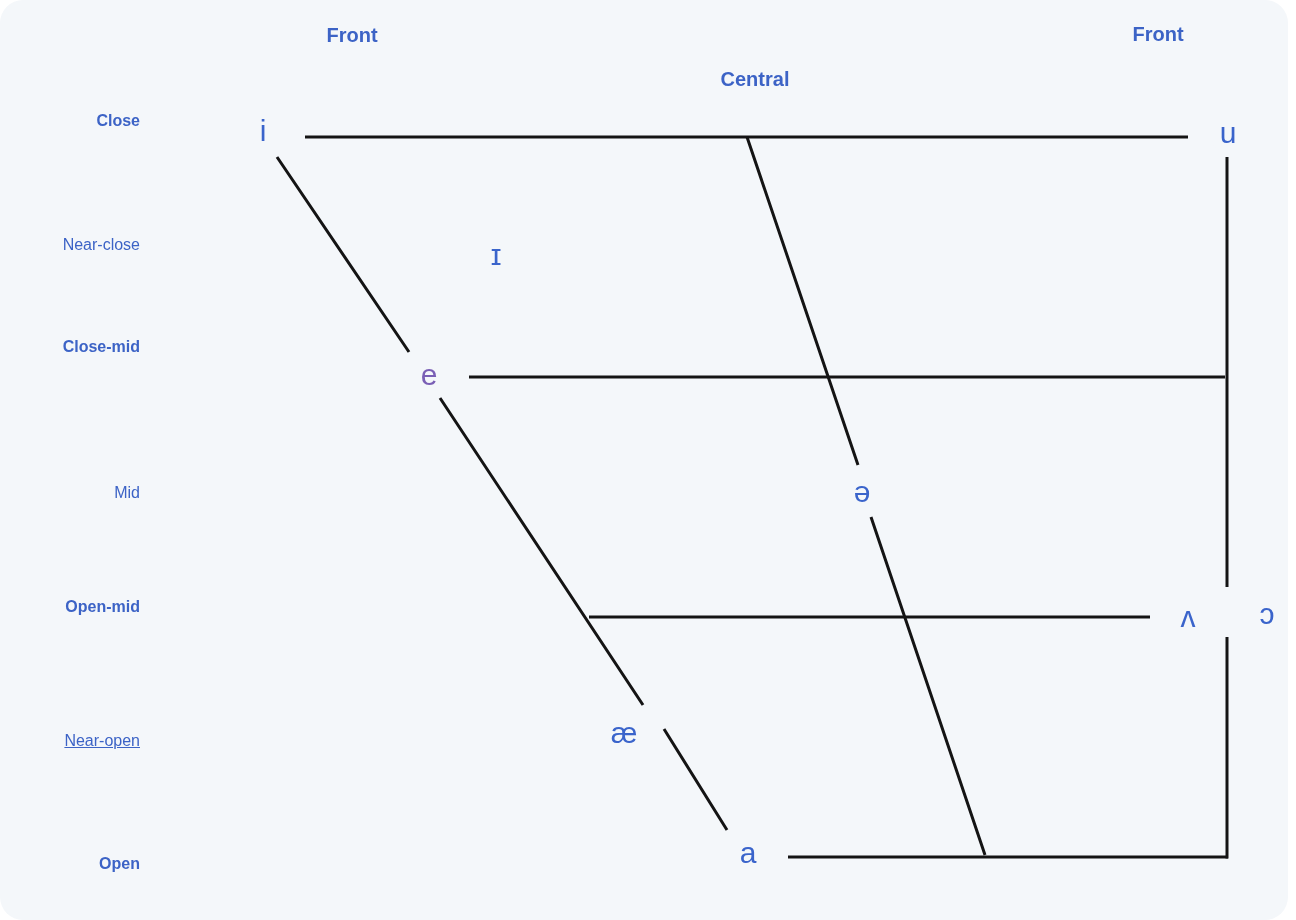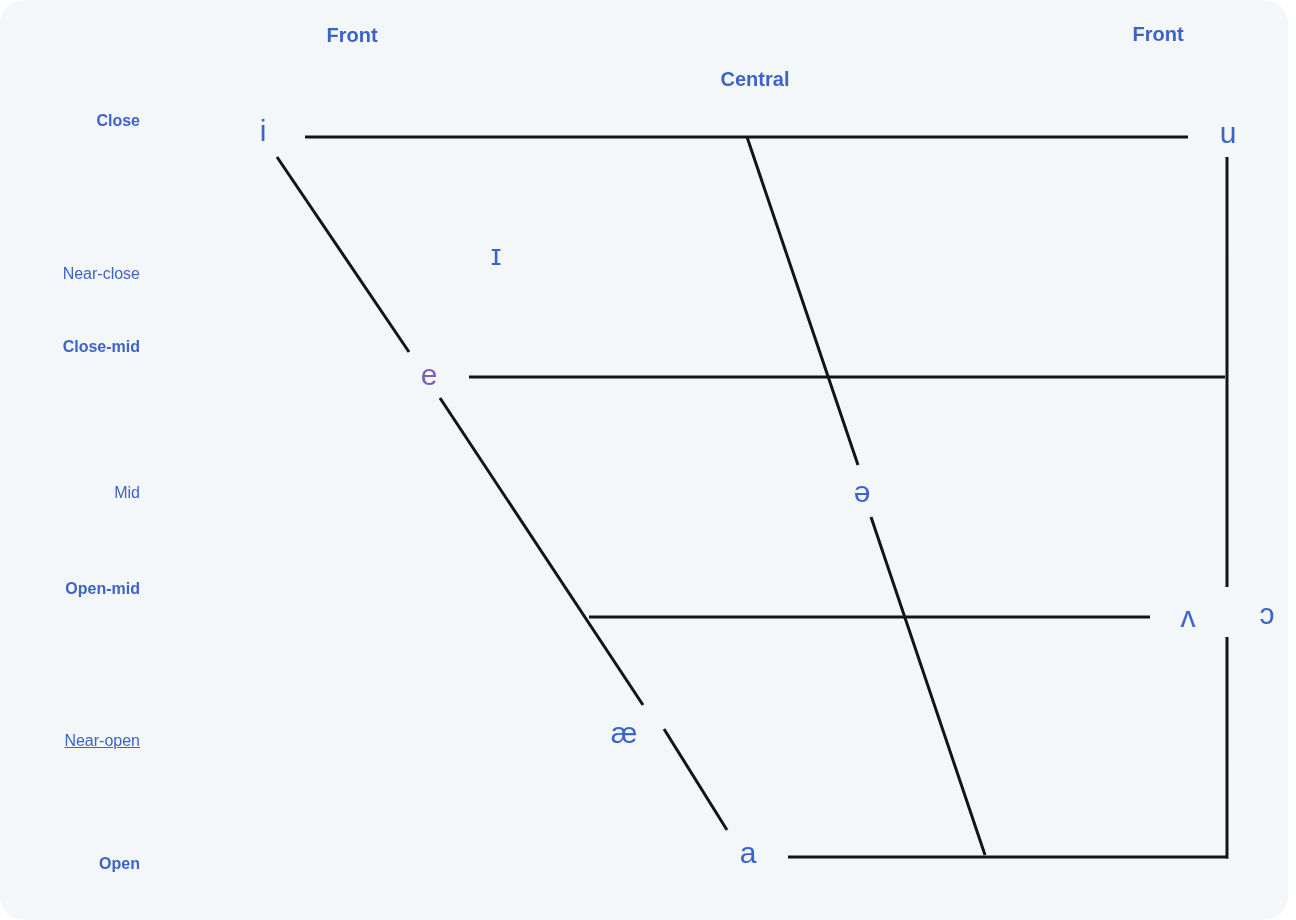--- a/index.html
+++ b/index.html
@@ -78,24 +78,24 @@
     <path d="M469 377 H1225"></path>
 
     <path d="M589 617 H1150"></path>
   </svg>
 
   <div class="col-header" style="left:352px; top:35px;">Front</div>
   <div class="col-header" style="left:755px; top:35px;margin-top:44px;">Central</div>
   <div class="col-header" style="left:1158px; top:34px;">Front</div>
 
   <div class="row-label bold" style="top:121px;">Close</div>
-  <div class="row-label" style="top:245px;margin-top:29px;">Near-close</div>
+  <div class="row-label" style="top:245px;">Near-close</div>
   <div class="row-label bold" style="top:347px;">Close-mid</div>
   <div class="row-label" style="top:493px;">Mid</div>
-  <div class="row-label bold" style="top:589px;">Open-mid</div>
+  <div class="row-label bold" style="top:607px;">Open-mid</div>
   <div class="row-label" style="top:741px;text-decoration:underline;">Near-open</div>
   <div class="row-label bold" style="top:864px;">Open</div>
 
   <span class="vowel" style="left:263px; top:131px;">i</span>
   <span class="vowel" style="left:1228px; top:133px;">u</span>
   <span class="vowel" style="left:496px; top:255px;">ɪ</span>
   <span class="vowel highlight" style="left:429px; top:375px;">e</span>
   <span class="vowel" style="left:862px; top:492px;">ə</span>
   <span class="vowel" style="left:1188px; top:617px;">ʌ</span>
   <span class="vowel" style="left:1267px; top:614px;">ɔ</span>

